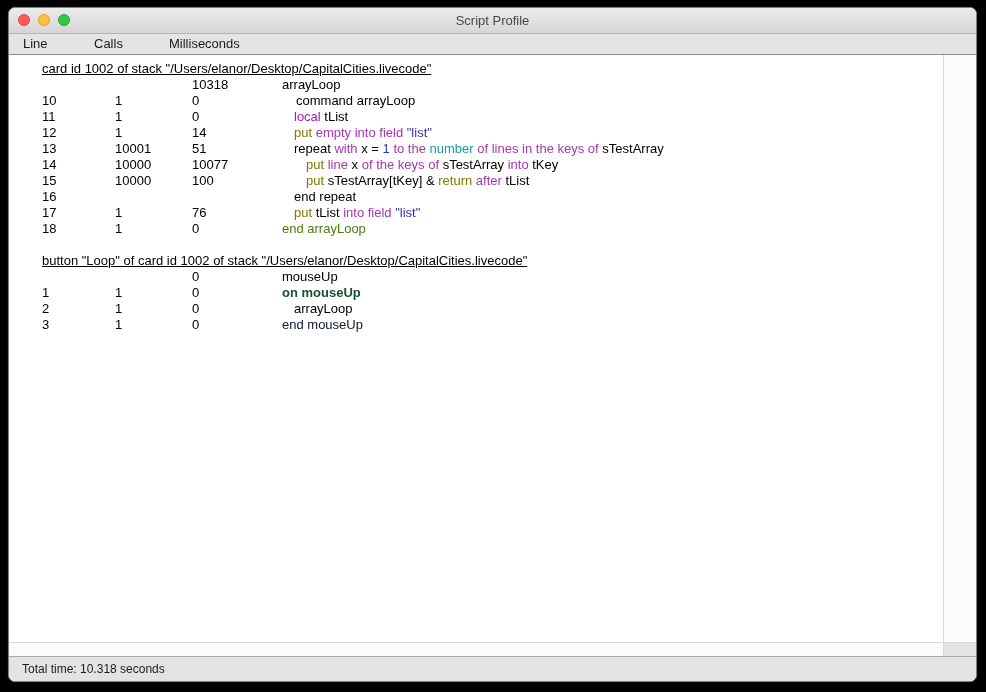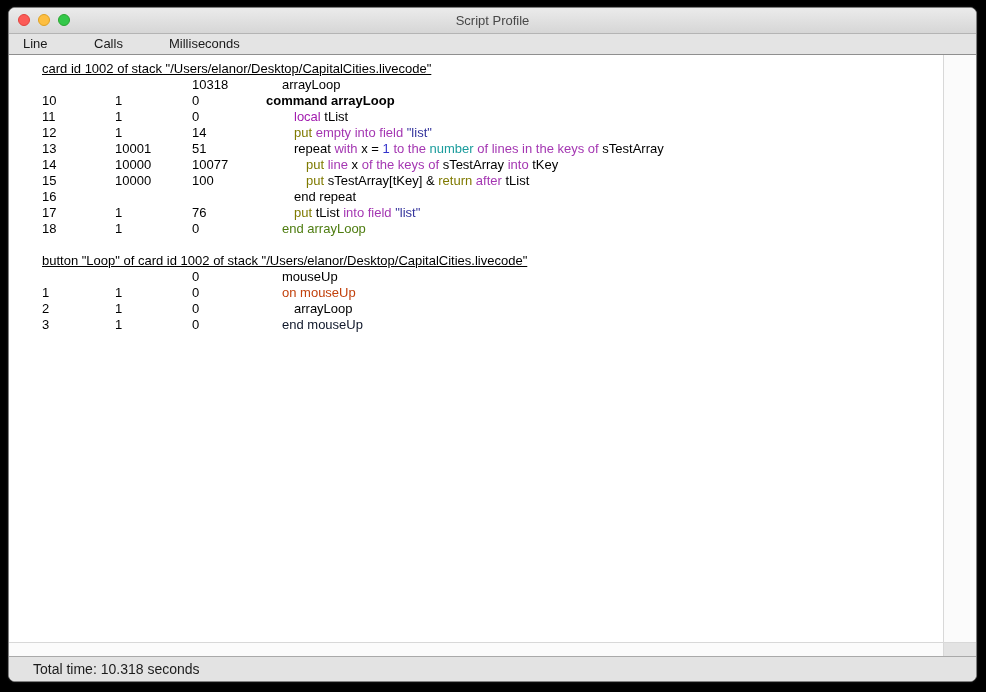--- a/index.html
+++ b/index.html
@@ -99,22 +99,22 @@
     box-sizing: border-box;
   }
   .statusbar {
     position: absolute; left: 0; bottom: 0; right: 0;
     height: 24px;
     background: #e3e3e3;
     border-top: 1px solid #a9a9a9;
     display: flex; align-items: center;
   }
   .status-text {
-    margin-left: 24px;
-    font-size: 14px; color: #1c1c1c;
+    margin-left: 13px;
+    font-size: 12px; color: #1c1c1c;
   }
 </style>
 </head>
 <body>
 
 <div class="window">
 
   <div class="titlebar">
     <div class="traffic">
       <div class="light" id="tl-close" style="background: rgb(252, 91, 87); border: 1px solid rgb(224, 68, 62);"></div>
@@ -127,33 +127,33 @@
   <div class="colheader">
     <span class="col-line">Line</span>
     <span class="col-calls">Calls</span>
     <span class="col-ms">Milliseconds</span>
   </div>
 
   <div class="content">
     <div class="rows">
         <div class="prow"><span class="sec-head">card id 1002 of stack "/Users/elanor/Desktop/CapitalCities.livecode"</span></div>
         <div class="prow"><span class="f-ms">10318</span><span class="f-code" style="left: 249px;"><span style="position: static; color: rgb(0, 0, 0);">arrayLoop</span></span></div>
-        <div class="prow"><span class="f-line">10</span><span class="f-calls">1</span><span class="f-ms">0</span><span class="f-code" style="left: 233px; font-weight: bold;"><span style="position: static; color: rgb(0, 0, 0);">command arrayLoop</span></span></div>
+        <div class="prow"><span class="f-line">10</span><span class="f-calls">1</span><span class="f-ms">0</span><span class="f-code" style="left: 263px;"><span style="position: static; color: rgb(0, 0, 0);">command arrayLoop</span></span></div>
         <div class="prow"><span class="f-line">11</span><span class="f-calls">1</span><span class="f-ms">0</span><span class="f-code" style="left: 261px;"><span style="position: static; color: #a21caf;">local </span><span style="position: static; color: rgb(0, 0, 0);">tList</span></span></div>
         <div class="prow"><span class="f-line">12</span><span class="f-calls">1</span><span class="f-ms">14</span><span class="f-code" style="left: 261px;"><span style="position: static; color: rgb(127, 122, 0);">put </span><span style="position: static; color: rgb(164, 55, 178);">empty </span><span style="position: static; color: rgb(164, 55, 178);">into </span><span style="position: static; color: rgb(164, 55, 178);">field </span><span style="position: static; color: rgb(52, 52, 156);">"list"</span></span></div>
         <div class="prow"><span class="f-line">13</span><span class="f-calls">10001</span><span class="f-ms">51</span><span class="f-code" style="left: 261px;"><span style="position: static; color: rgb(0, 0, 0);">repeat </span><span style="position: static; color: rgb(164, 55, 178);">with </span><span style="position: static; color: rgb(0, 0, 0);">x = </span><span style="position: static; color: rgb(51, 51, 204);">1 </span><span style="position: static; color: rgb(164, 55, 178);">to </span><span style="position: static; color: rgb(164, 55, 178);">the </span><span style="position: static; color: rgb(26, 156, 156);">number </span><span style="position: static; color: rgb(164, 55, 178);">of </span><span style="position: static; color: rgb(164, 55, 178);">lines </span><span style="position: static; color: rgb(164, 55, 178);">in </span><span style="position: static; color: rgb(164, 55, 178);">the </span><span style="position: static; color: rgb(164, 55, 178);">keys </span><span style="position: static; color: rgb(164, 55, 178);">of </span><span style="position: static; color: rgb(0, 0, 0);">sTestArray</span></span></div>
         <div class="prow"><span class="f-line">14</span><span class="f-calls">10000</span><span class="f-ms">10077</span><span class="f-code" style="left: 273px;"><span style="position: static; color: rgb(127, 122, 0);">put </span><span style="position: static; color: rgb(164, 55, 178);">line </span><span style="position: static; color: rgb(0, 0, 0);">x </span><span style="position: static; color: rgb(164, 55, 178);">of </span><span style="position: static; color: rgb(164, 55, 178);">the </span><span style="position: static; color: rgb(164, 55, 178);">keys </span><span style="position: static; color: rgb(164, 55, 178);">of </span><span style="position: static; color: rgb(0, 0, 0);">sTestArray </span><span style="position: static; color: rgb(164, 55, 178);">into </span><span style="position: static; color: rgb(0, 0, 0);">tKey</span></span></div>
         <div class="prow"><span class="f-line">15</span><span class="f-calls">10000</span><span class="f-ms">100</span><span class="f-code" style="left: 273px;"><span style="position: static; color: rgb(127, 122, 0);">put </span><span style="position: static; color: rgb(0, 0, 0);">sTestArray[tKey] &amp; </span><span style="position: static; color: rgb(127, 122, 0);">return </span><span style="position: static; color: rgb(164, 55, 178);">after </span><span style="position: static; color: rgb(0, 0, 0);">tList</span></span></div>
         <div class="prow"><span class="f-line">16</span><span class="f-code" style="left: 261px;"><span style="position: static; color: rgb(0, 0, 0);">end repeat</span></span></div>
         <div class="prow"><span class="f-line">17</span><span class="f-calls">1</span><span class="f-ms">76</span><span class="f-code" style="left: 261px;"><span style="position: static; color: rgb(127, 122, 0);">put </span><span style="position: static; color: rgb(0, 0, 0);">tList </span><span style="position: static; color: rgb(164, 55, 178);">into </span><span style="position: static; color: rgb(164, 55, 178);">field </span><span style="position: static; color: rgb(52, 52, 156);">"list"</span></span></div>
         <div class="prow"><span class="f-line">18</span><span class="f-calls">1</span><span class="f-ms">0</span><span class="f-code" style="left: 249px;"><span style="position: static; color: #4d7c0f;">end arrayLoop</span></span></div>
         <div class="gap"></div>
         <div class="prow"><span class="sec-head">button "Loop" of card id 1002 of stack "/Users/elanor/Desktop/CapitalCities.livecode"</span></div>
         <div class="prow"><span class="f-ms">0</span><span class="f-code" style="left: 249px;"><span style="position: static; color: rgb(0, 0, 0);">mouseUp</span></span></div>
-        <div class="prow"><span class="f-line">1</span><span class="f-calls">1</span><span class="f-ms">0</span><span class="f-code" style="left: 249px;"><span style="position: static; color: #c2410c;">on mouseUp</span></span></div>
+        <div class="prow"><span class="f-line">1</span><span class="f-calls">1</span><span class="f-ms">0</span><span class="f-code" style="left: 249px;"><span style="position: static; color: #14532d; font-weight: bold;">on mouseUp</span></span></div>
         <div class="prow"><span class="f-line">2</span><span class="f-calls">1</span><span class="f-ms">0</span><span class="f-code" style="left: 261px;"><span style="position: static; color: rgb(0, 0, 0);">arrayLoop</span></span></div>
         <div class="prow"><span class="f-line">3</span><span class="f-calls">1</span><span class="f-ms">0</span><span class="f-code" style="left: 249px;"><span style="position: static; color: #0f172a;">end mouseUp</span></span></div>
       </div>
   </div>
 
   <div class="vscroll"></div>
   <div class="hscroll"></div>
   <div class="scroll-corner"></div>
 
   <div class="statusbar">

